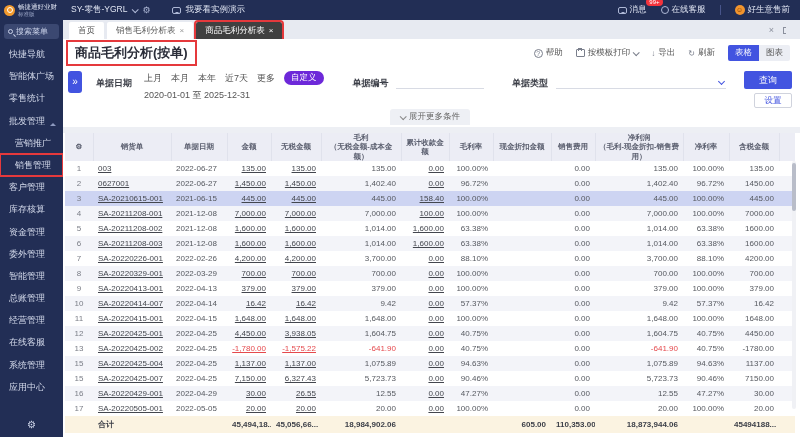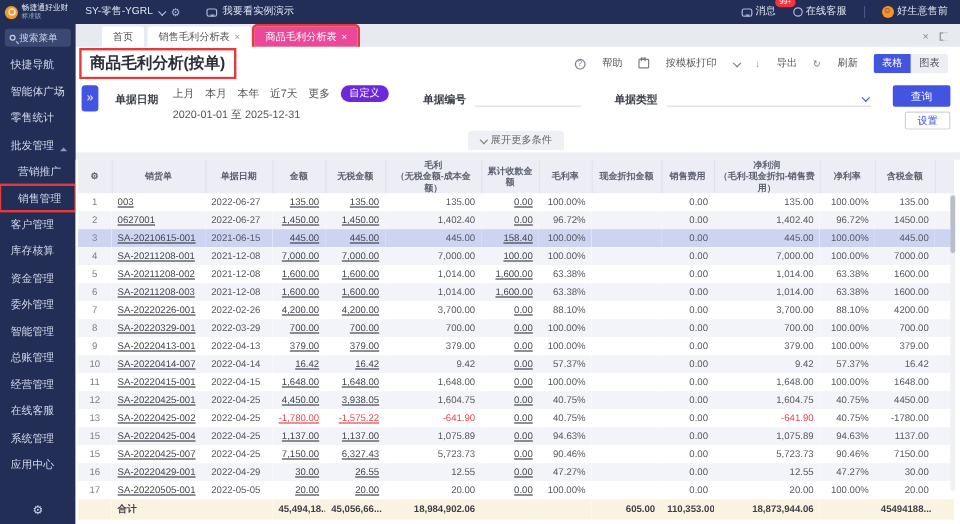--- a/index.html
+++ b/index.html
@@ -38,35 +38,35 @@
   .side-nav { flex:1; padding-top:2px; }
   .side-item { height:22.2px; line-height:22.2px; padding-left:9px; font-size:9px; white-space:nowrap; cursor:pointer; position:relative; }
   .side-item.sub { padding-left:15px; }
   .side-item .tri-up { position:absolute; right:7px; top:10px; border:3px solid transparent; border-bottom-color:#8d99bf; }
   .side-item.annotated { outline:2px solid #e5393c; outline-offset:-1px; }
   .side-gear { height:20px; text-align:center; color:#cfd6ea; font-size:10px; }
 
   .main { flex:1; display:flex; flex-direction:column; min-width:0; }
 
   
-  .tabbar { height:19px; background:#e7eaf1; display:flex; align-items:flex-end; padding-left:22px; gap:3px; }
+  .tabbar { height:19px; background:#e7eaf1; display:flex; align-items:flex-end; padding-left:6px; gap:3px; }
   .tab { height:17px; background:#fff; color:#555; display:flex; align-items:center; gap:4px; padding:0 9px; font-size:8.5px; border-radius:2px 2px 0 0; cursor:pointer; }
   .tab .x { color:#999; font-size:8px; }
-  .tab.active { background:#ec4899; color:#fff; }
+  .tab.active { background:#404040; color:#fff; }
   .tab.active .x { color:#fff; }
   .tab.annotated { outline:2px solid #e5393c; outline-offset:0px; }
   .tabbar-icons { margin-left:auto; display:flex; align-items:center; gap:9px; padding:0 10px 4px 0; color:#8a8f9c; }
   .fs-box { width:7px; height:7px; border:1px solid #8a8f9c; display:inline-block; position:relative; }
   .fs-box:after { content:""; position:absolute; inset:-1px; border-left:2px solid #e7eaf1; border-right:2px solid #e7eaf1; left:1.5px; right:1.5px; }
 
   
   .title-row { background:#fff; display:flex; align-items:center; padding:3px 10px 2px 5px; }
   .page-title { font-size:13px; font-weight:700; color:#2b2e3a; padding:2px 7px; outline:2px solid #e5393c; }
   .tools { margin-left:auto; display:flex; align-items:center; gap:13px; color:#555; font-size:8.5px; }
-  .tool { display:flex; align-items:center; gap:14px; cursor:pointer; }
+  .tool { display:flex; align-items:center; gap:3px; cursor:pointer; }
   .i-help { width:9px; height:9px; border:1px solid #7a7f8c; border-radius:50%; font-size:7px; line-height:8px; text-align:center; color:#7a7f8c; }
   .i-print { width:9px; height:8px; border:1px solid #7a7f8c; border-radius:1px; position:relative; }
   .i-print:after { content:""; position:absolute; left:1.5px; right:1.5px; top:-2px; height:2px; border:1px solid #7a7f8c; border-bottom:none; }
   .i-arrow { color:#7a7f8c; font-size:8px; }
   .seg { display:flex; border-radius:2px; overflow:hidden; }
   .seg .on { background:#4254e0; color:#fff; padding:2px 7px; }
   .seg .off { background:#eceef4; color:#555; padding:2px 7px; }
 
   
   .filter-card { background:#fff; padding:5px 8px 2px 5px; }

